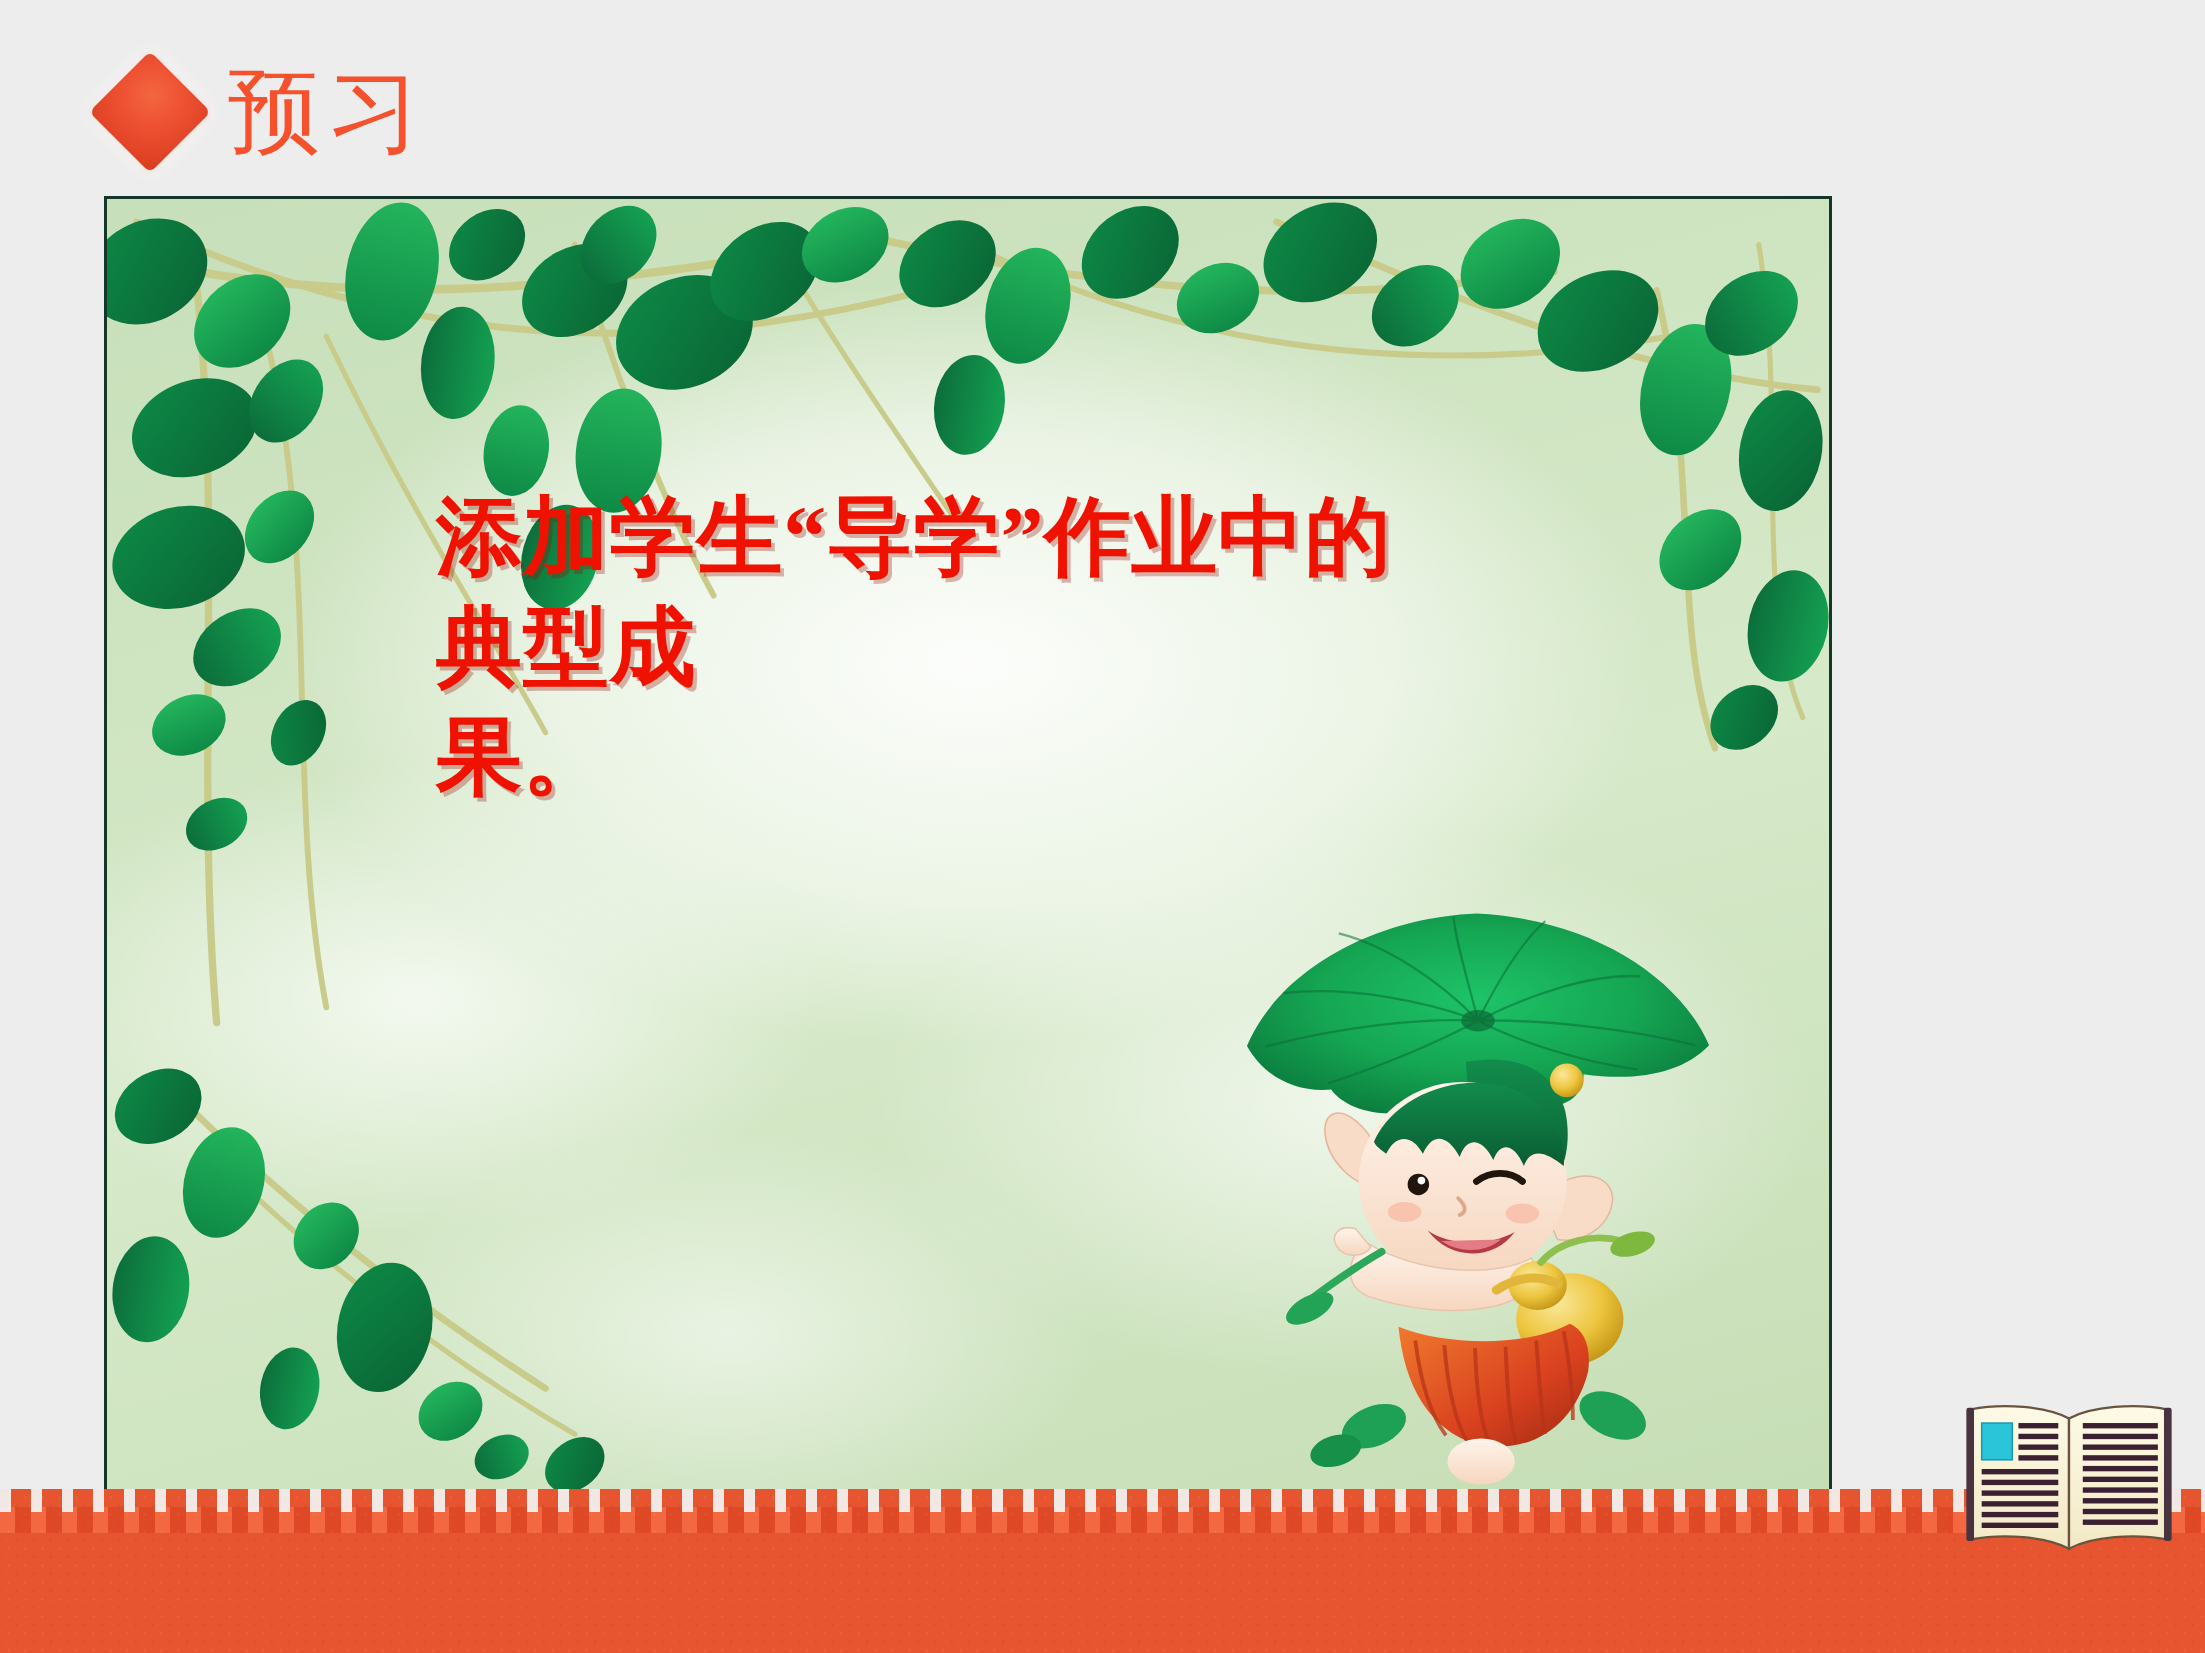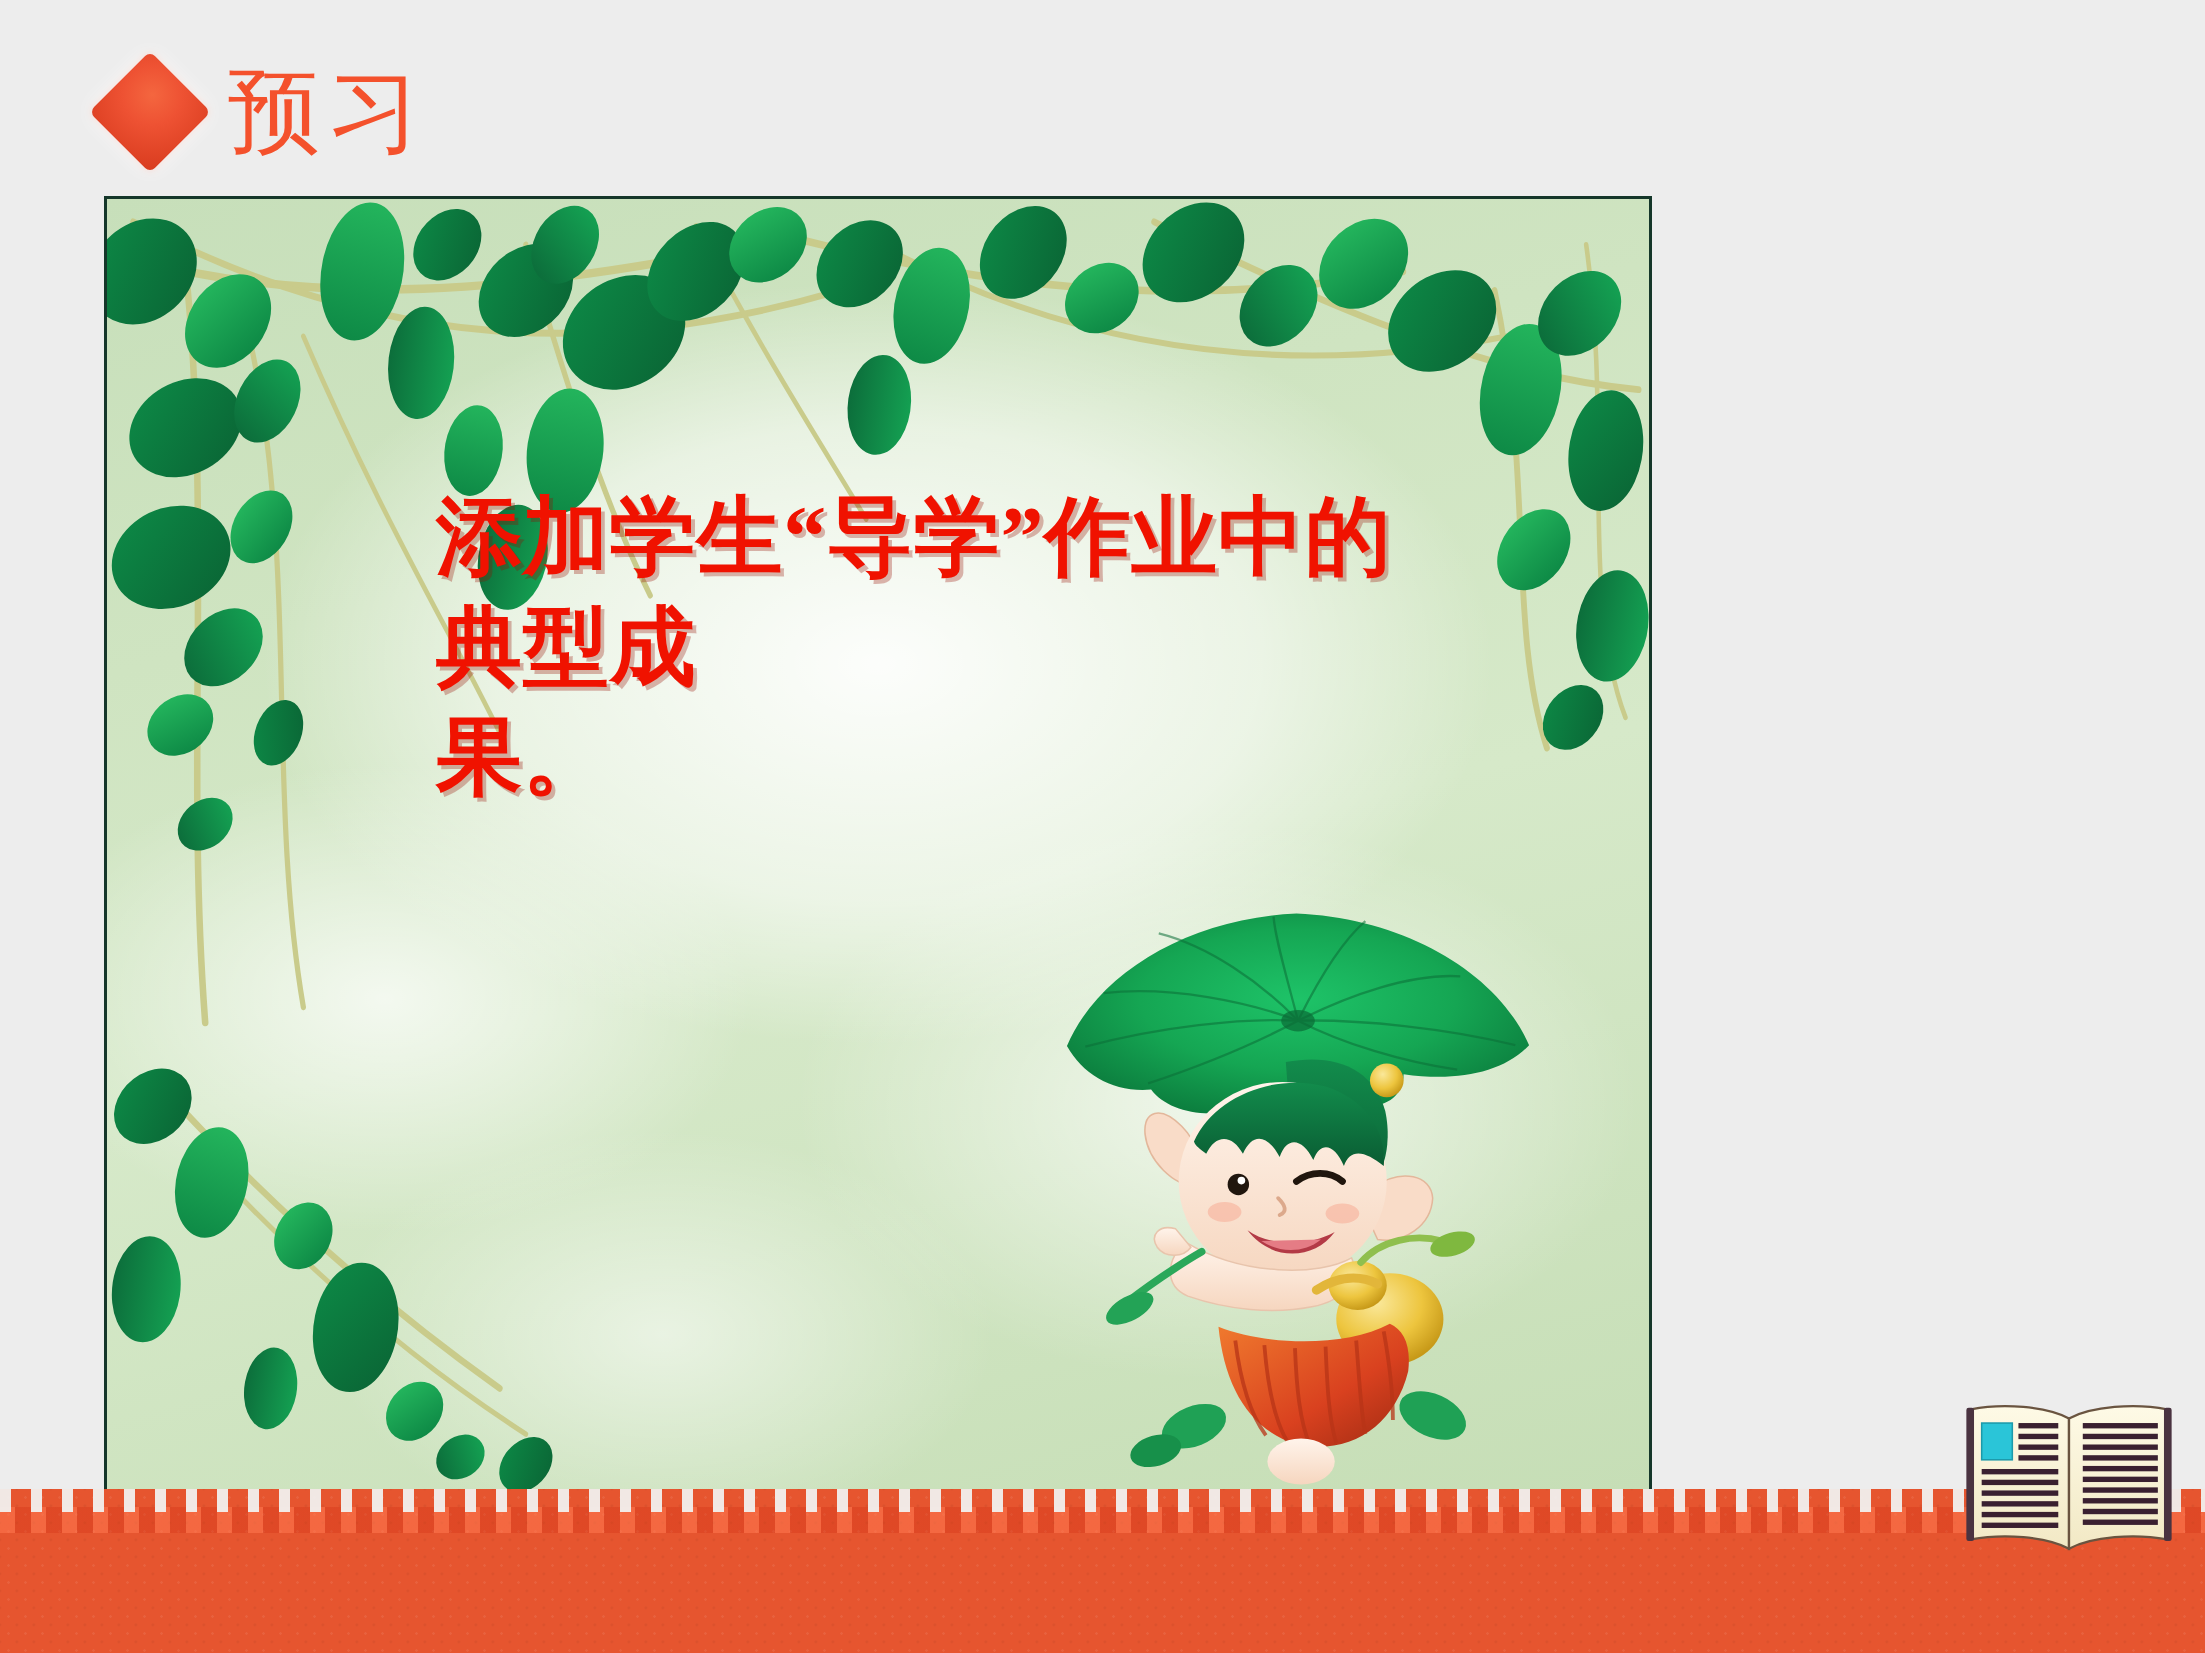--- a/index.html
+++ b/index.html
@@ -46,21 +46,21 @@
     letter-spacing: 7.7px;
     font-family: "Liberation Serif", "DejaVu Serif", serif;
     white-space: nowrap;
   }
 
   
   #slide {
     position: absolute;
     left: 104px;
     top: 196px;
-    width: 1548px;
+    width: 1728px;
     height: 1296px;
     overflow: hidden;
     border: 3.1px solid #15372A;
     background:
       radial-gradient(ellipse 54% 40% at 50% 36%, rgba(255,255,255,0.94) 0%, rgba(255,255,255,0.55) 46%, rgba(255,255,255,0.0) 74%),
       radial-gradient(ellipse 34% 26% at 18% 62%, rgba(255,255,255,0.72) 0%, rgba(255,255,255,0.0) 70%),
       radial-gradient(ellipse 38% 30% at 72% 70%, rgba(255,255,255,0.68) 0%, rgba(255,255,255,0.0) 72%),
       radial-gradient(ellipse 30% 22% at 36% 88%, rgba(255,255,255,0.55) 0%, rgba(255,255,255,0.0) 72%),
       linear-gradient(165deg, #C7DFBA 0%, #CFE4C1 28%, #D6E9C9 55%, #C6DEB6 100%);
     padding-left: 26px;

